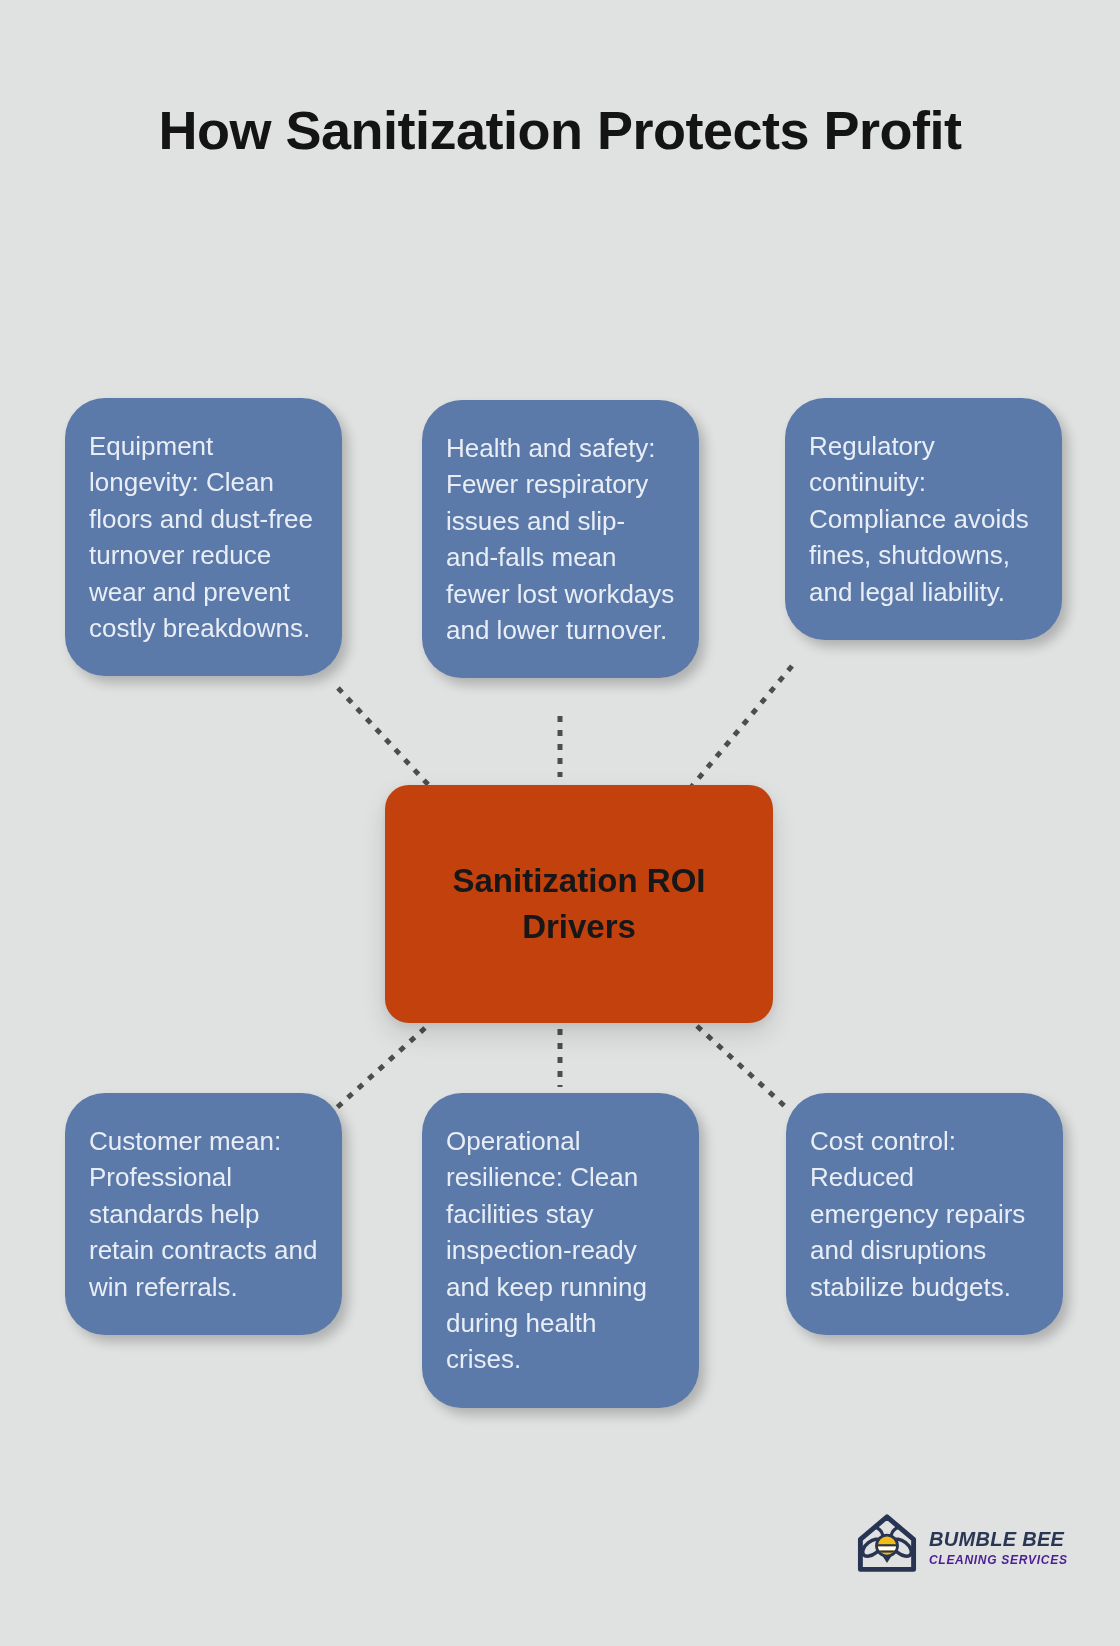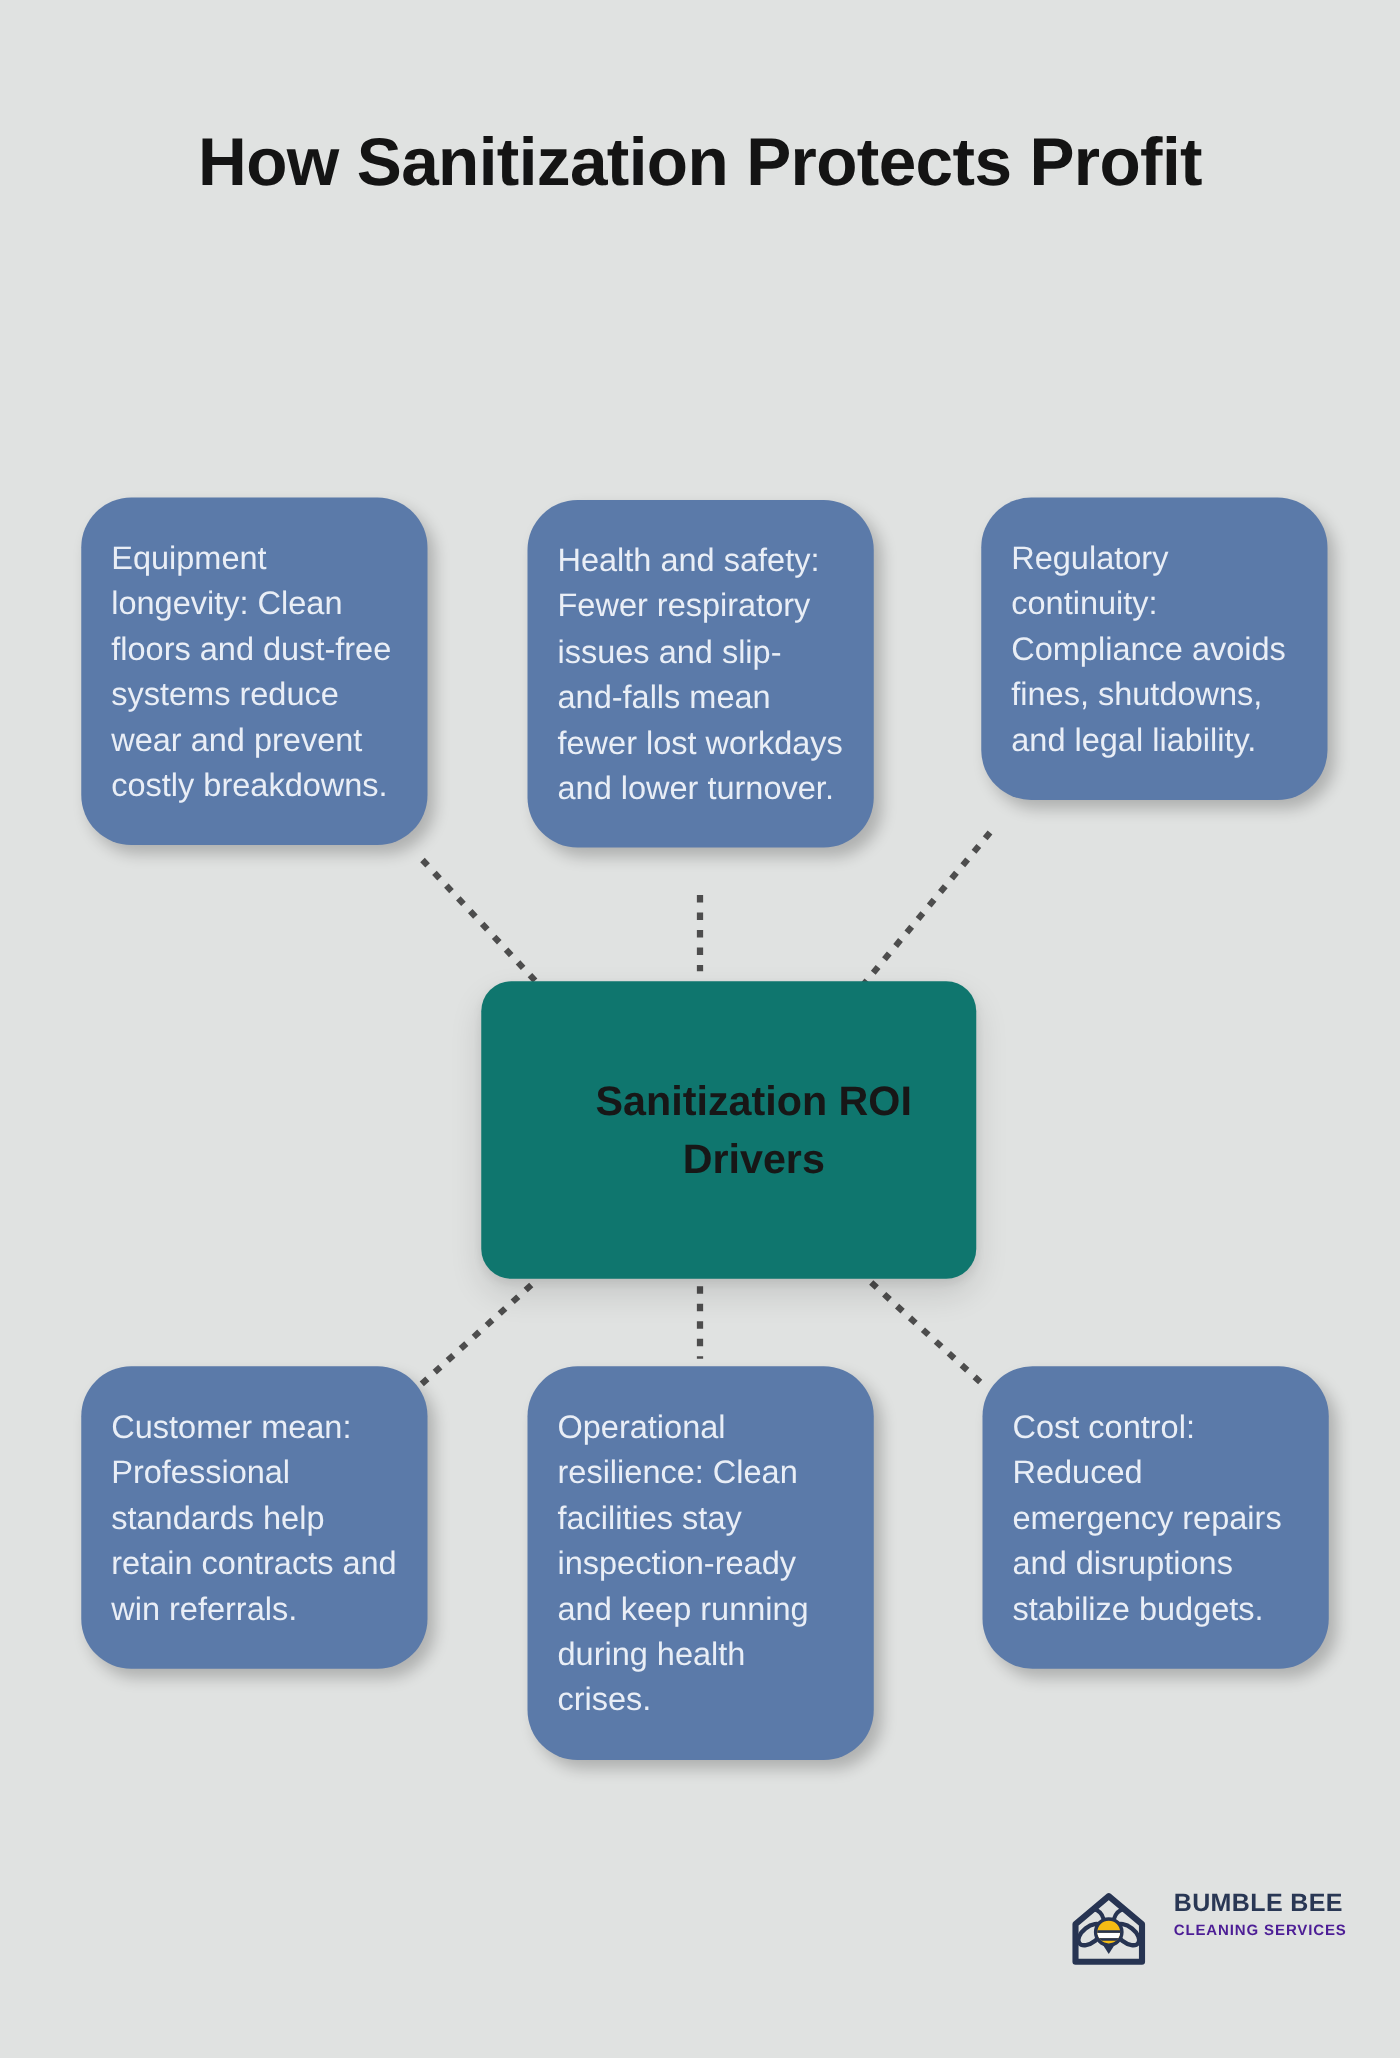--- a/index.html
+++ b/index.html
@@ -45,42 +45,43 @@
   }
   .node-tl{left:65px;top:398px;}
   .node-tm{left:422px;top:400px;}
   .node-tr{left:785px;top:398px;}
   .node-bl{left:65px;top:1093px;}
   .node-bm{left:422px;top:1093px;}
   .node-br{left:786px;top:1093px;}
   .center-card{
     position:absolute;
     left:385px;top:785px;
-    width:356px;height:238px;
-    background:#0f766e;
+    width:388px;height:238px;
+    background:#c2410c;
     border-radius:24px;
     box-shadow:0 12px 26px rgba(0,0,0,0.12), 0 3px 8px rgba(0,0,0,0.07);
     display:flex;
     align-items:center;
     justify-content:center;
     text-align:center;
-    padding-left:40px;
   }
   .center-card .label{
     width:310px;
     font-size:33px;
     font-weight:bold;
     line-height:1.4;
     color:#171717;
   }
   .logo{
     position:absolute;
     left:852px;top:1512px;
     display:flex;
-    gap:17px;
+    align-items:center;
+    gap:7px;
+    font-style:italic;
   }
   .logo-text{display:flex;flex-direction:column;}
   .brand-name{
     font-size:20px;
     font-weight:bold;
     color:#293754;
     letter-spacing:0.3px;
     white-space:nowrap;
   }
   .brand-tagline{
@@ -101,21 +102,21 @@
 
   <svg class="connectors" viewBox="0 0 1120 1646" xmlns="http://www.w3.org/2000/svg">
     <line x1="338" y1="688" x2="436" y2="793"></line>
     <line x1="560" y1="716" x2="560" y2="777"></line>
     <line x1="792" y1="666" x2="688" y2="791"></line>
     <line x1="425" y1="1028" x2="332" y2="1112"></line>
     <line x1="560" y1="1029" x2="560" y2="1087"></line>
     <line x1="697" y1="1026" x2="789" y2="1110"></line>
   </svg>
 
-  <div class="node node-tl">Equipment longevity: Clean floors and dust-free systems reduce wear and prevent costly breakdowns.</div>
+  <div class="node node-tl">Equipment longevity: Clean floors and dust-free turnover reduce wear and prevent costly breakdowns.</div>
   <div class="node node-tr">Regulatory continuity: Compliance avoids fines, shutdowns, and legal liability.</div>
   <div class="node node-tm">Health and safety: Fewer respiratory issues and slip-and-falls mean fewer lost workdays and lower turnover.</div>
   <div class="node node-bl">Customer mean: Professional standards help retain contracts and win referrals.</div>
   <div class="node node-br">Cost control: Reduced emergency repairs and disruptions stabilize budgets.</div>
   <div class="node node-bm">Operational resilience: Clean facilities stay inspection-ready and keep running during health crises.</div>
 
   <div class="center-card">
     <div class="label">Sanitization ROI Drivers</div>
   </div>
 

